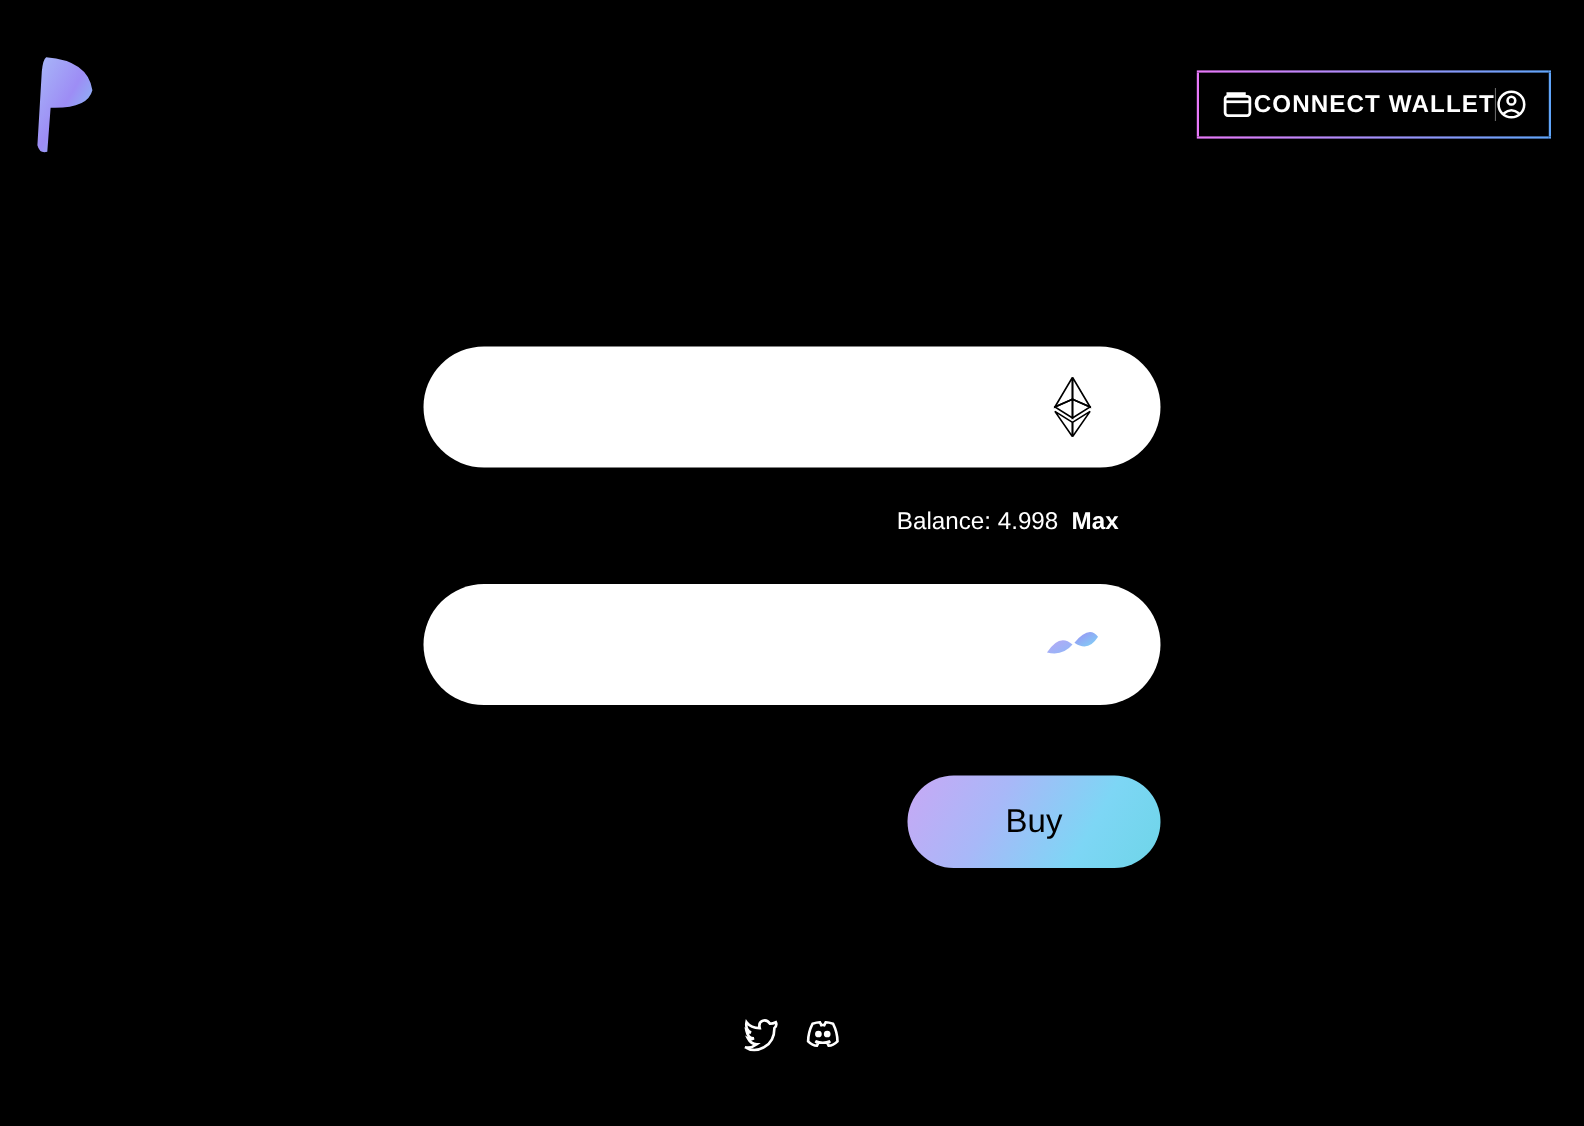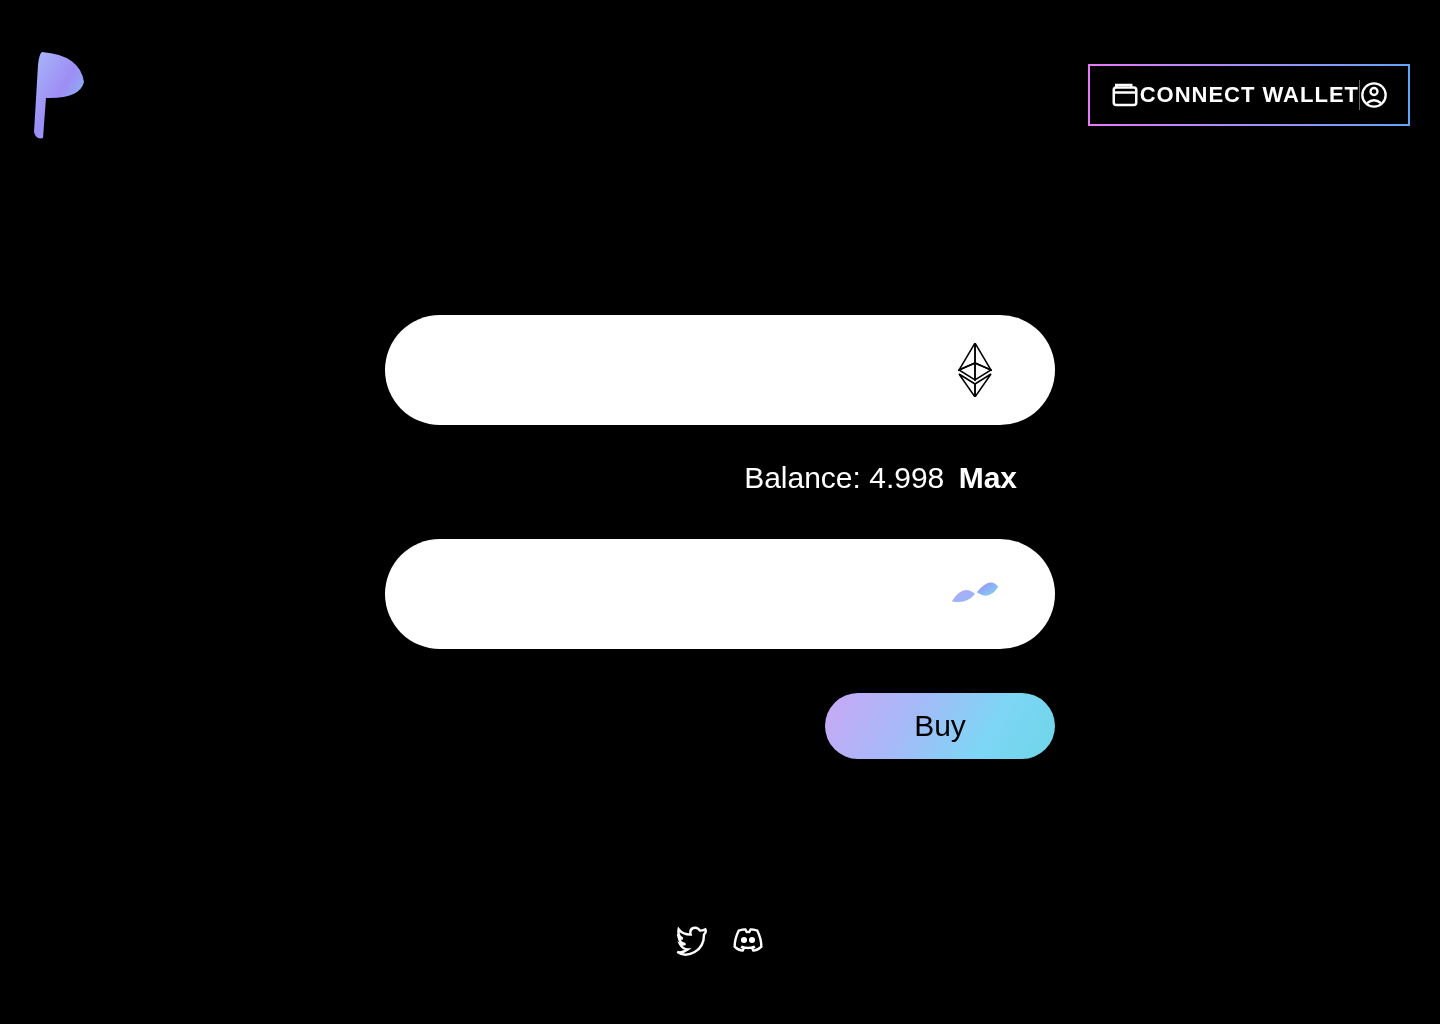--- a/index.html
+++ b/index.html
@@ -126,50 +126,51 @@
     }
     
     .balance-row {
       width: 100%;
       display: flex;
       justify-content: flex-end;
       padding: 36px 38px 44px 0;
     }
     
     .balance-text {
-      font-size: 30px;
+      font-size: 22px;
       color: #fff;
       font-weight: 400;
     }
     
     .balance-max {
       font-weight: 800;
       cursor: pointer;
       margin-left: 6px;
     }
     
     .button-row {
       width: 100%;
       display: flex;
       justify-content: flex-end;
       margin-top: 44px;
       padding-right: 0;
     }
     
     .buy-button {
       width: 230px;
-      height: 66px;
+      height: 84px;
       border-radius: 43px;
       border: none;
       background: linear-gradient(120deg, #c8a8f5 0%, #a8b8f8 35%, #7dd6f5 70%, #6ed5e8 100%);
       color: #000;
       font-size: 30px;
       font-weight: 400;
       cursor: pointer;
       font-family: inherit;
+      margin-top: 20px;
     }
     
     .footer {
       position: absolute;
       bottom: 68px;
       left: 50%;
       transform: translateX(-50%);
       display: flex;
       gap: 24px;
       align-items: center;

